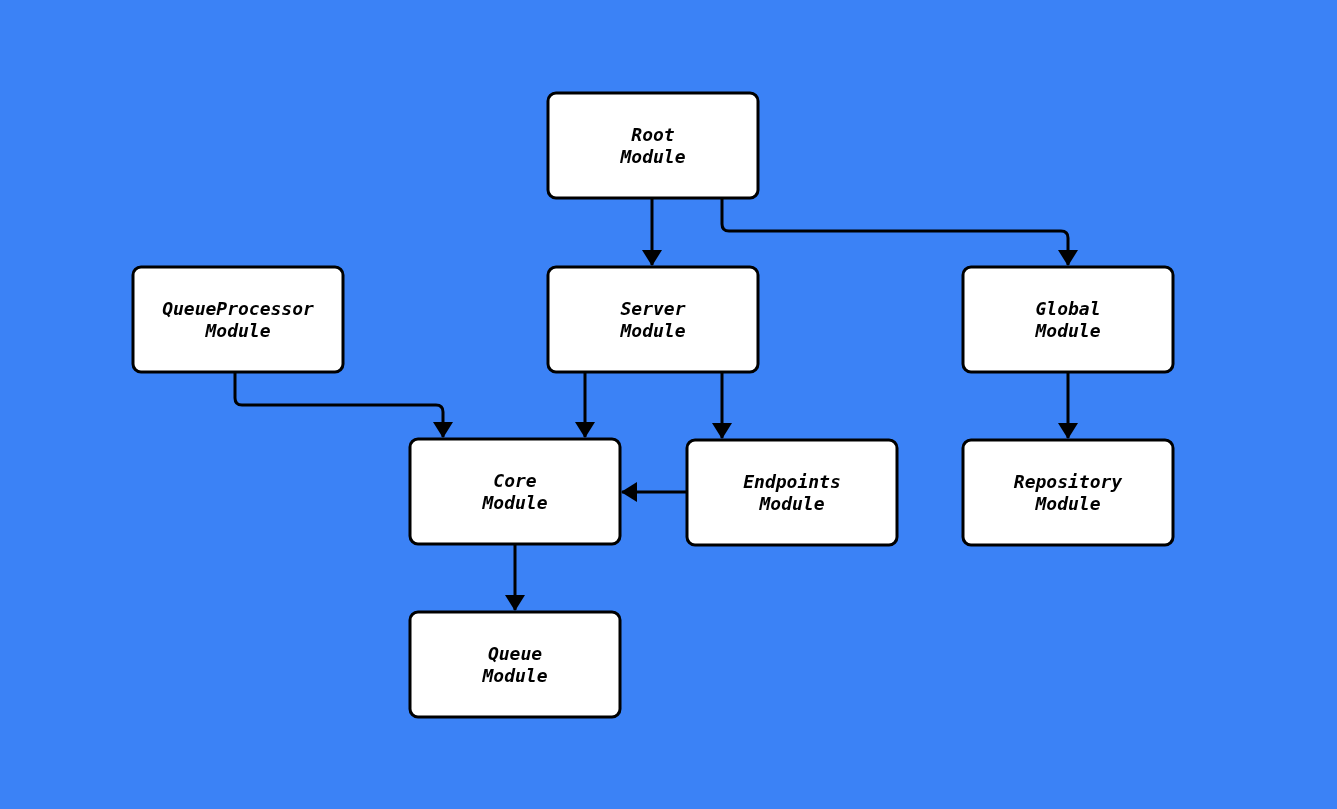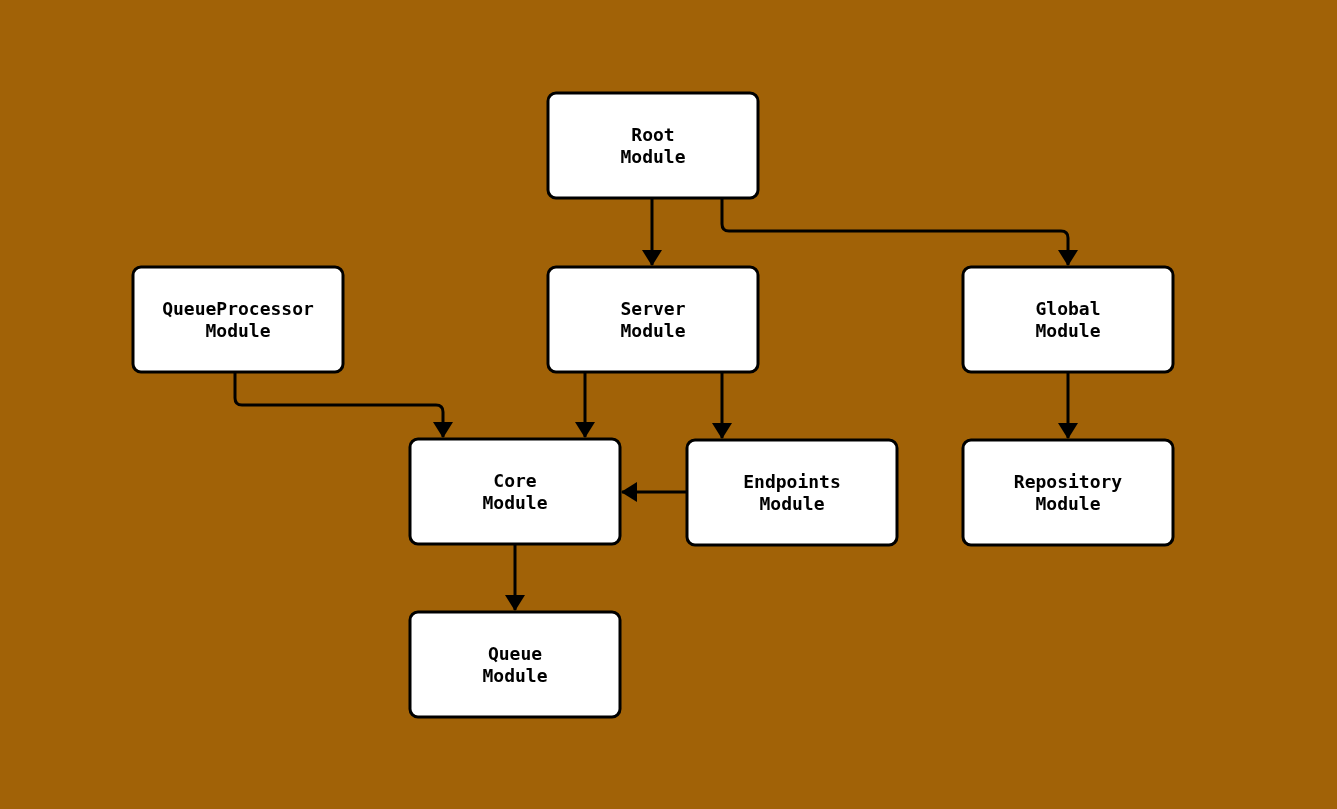--- a/index.html
+++ b/index.html
@@ -28,21 +28,21 @@
     font-weight: bold;
     text-anchor: middle;
   }
   .edge-path {
     fill: none;
   }
 </style>
 </head>
 <body>
 
-<div id="stage" style="background: #a16207;">
+<div id="stage" style="background: #3b82f6; font-style: italic;">
   <svg id="diagram-svg" viewBox="0 0 1337 809" xmlns="http://www.w3.org/2000/svg">
     <defs>
       <marker id="arrowhead" markerUnits="userSpaceOnUse" viewBox="0 0 16 20" refX="15" refY="10" markerWidth="16" markerHeight="20" orient="auto">
         <path d="M0,0 L16,10 L0,20 Z" fill="#000000"></path>
       </marker>
     </defs>
     <g id="edges-layer">
         <path class="edge-path" d="M652,198 L652,265" stroke="#000000" stroke-width="3" marker-end="url(#arrowhead)"></path>
         <path class="edge-path" d="M722,198 L722,224 Q722,231 729,231 L1061,231 Q1068,231 1068,238 L1068,265" stroke="#000000" stroke-width="3" marker-end="url(#arrowhead)"></path>
         <path class="edge-path" d="M235,372 L235,398 Q235,405 242,405 L436,405 Q443,405 443,412 L443,437" stroke="#000000" stroke-width="3" marker-end="url(#arrowhead)"></path>

